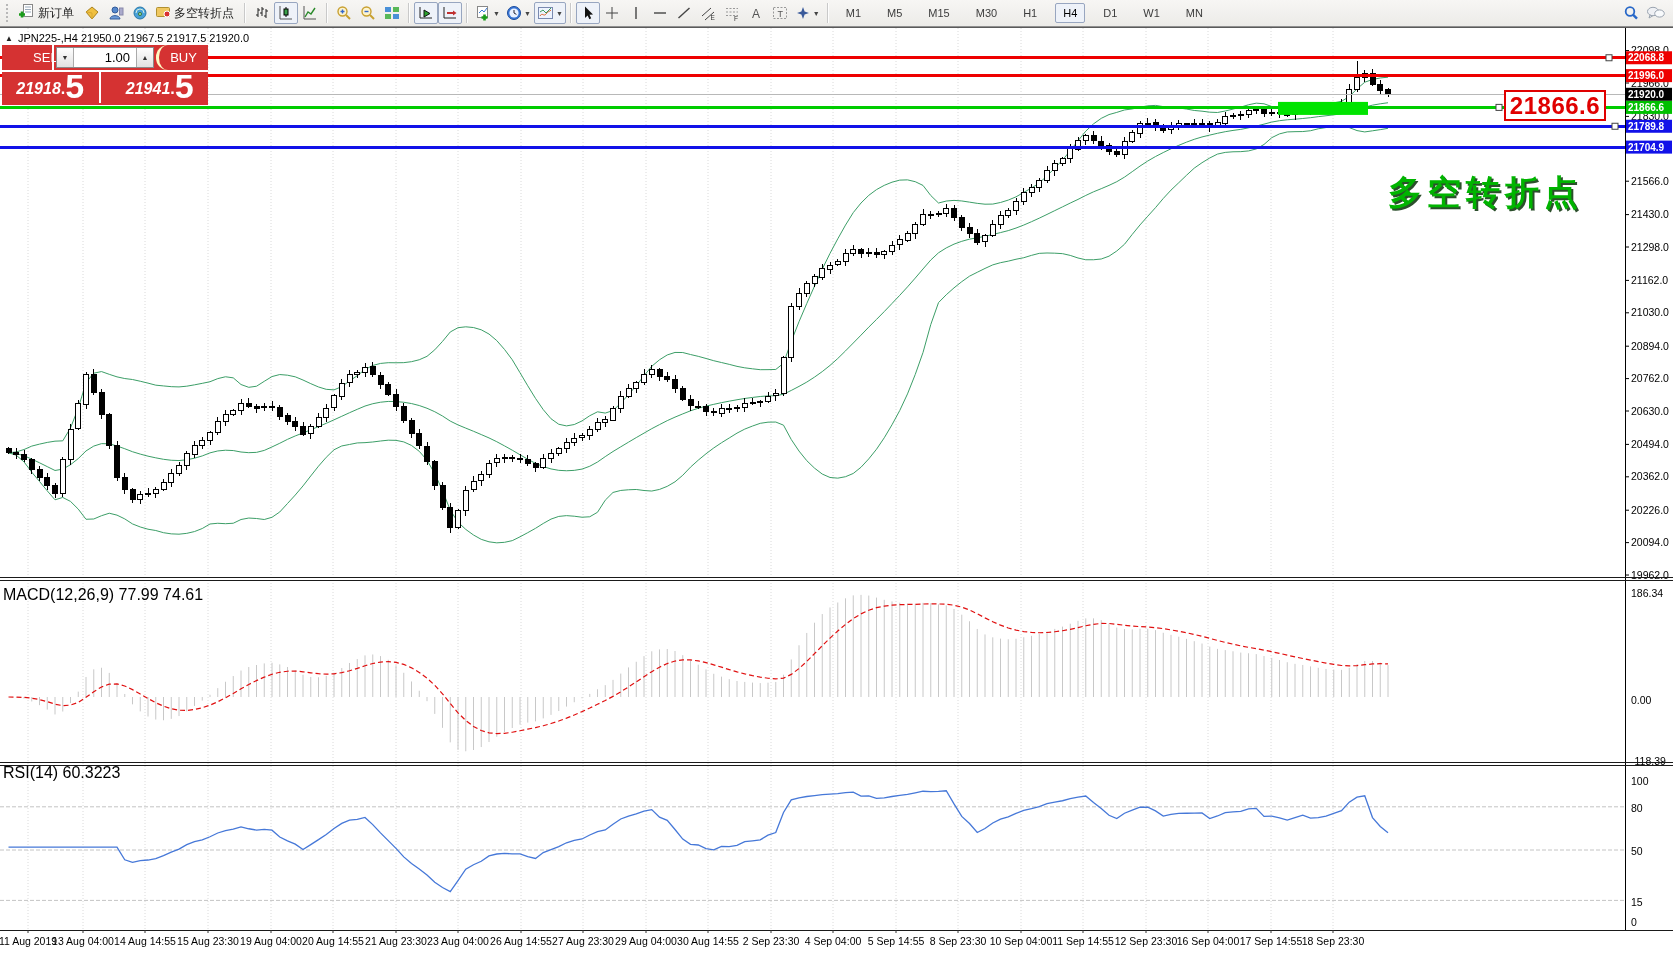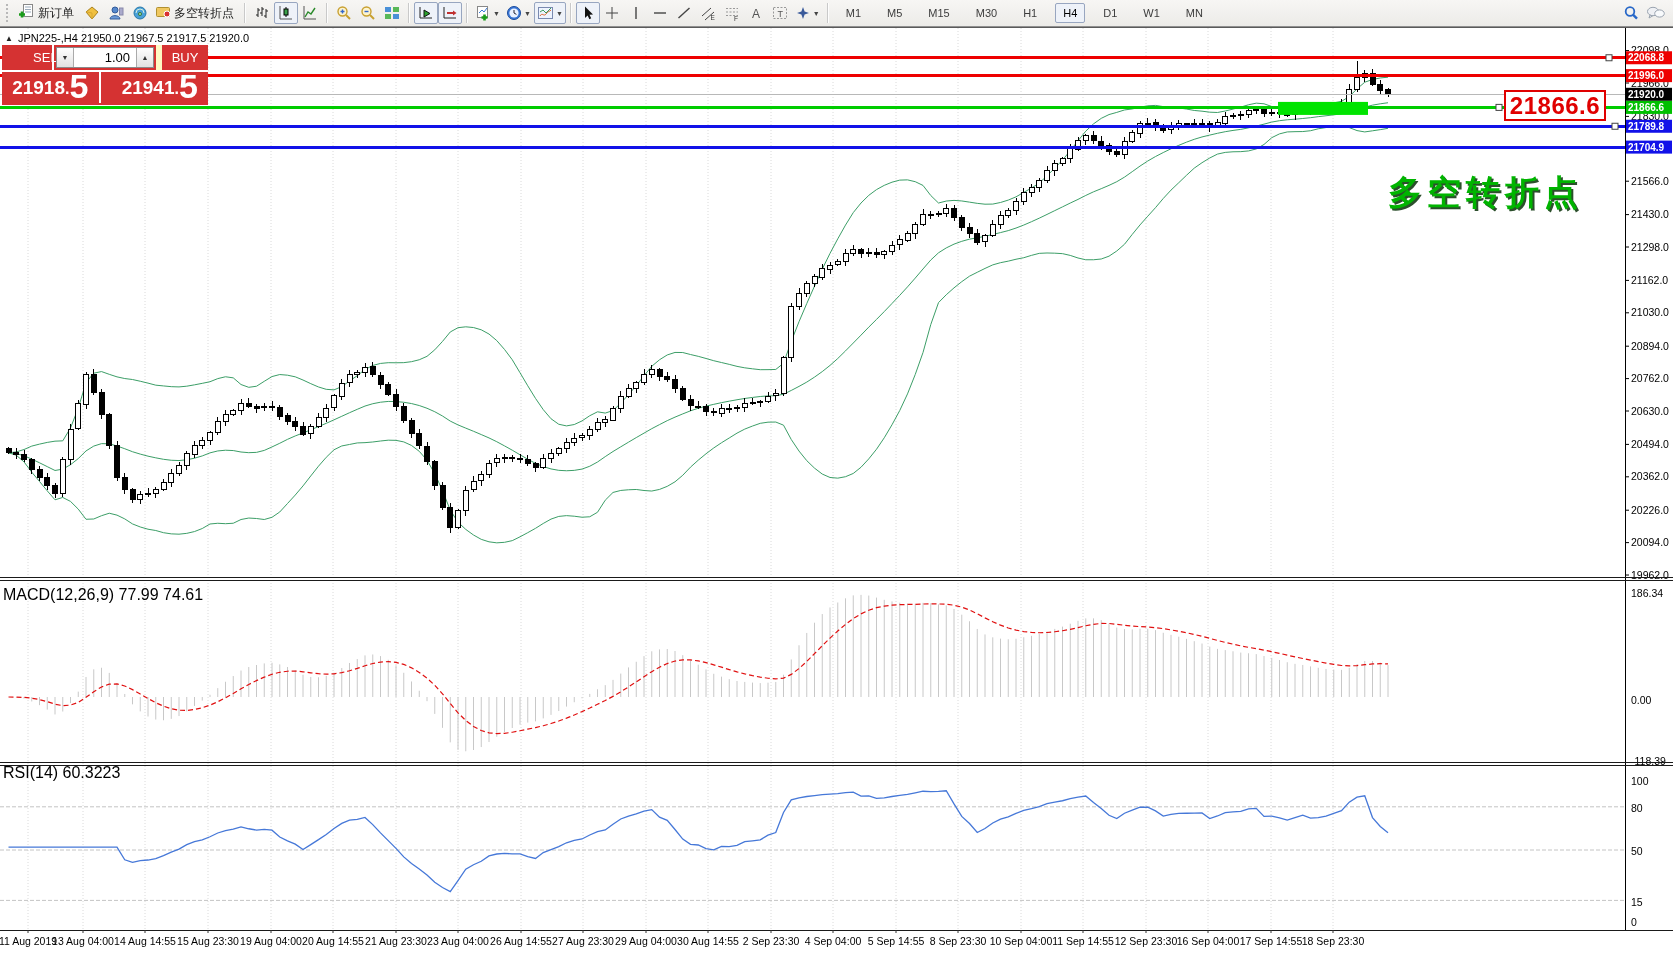--- a/index.html
+++ b/index.html
@@ -31,34 +31,34 @@
                      font-size:24px; font-weight:bold; display:flex; align-items:center;
                      justify-content:center; letter-spacing:0.5px; }
   .turning-label { position:absolute; left:1388px; top:142px; font-size:34px; font-weight:bold;
                    color:#00b400; letter-spacing:5px; text-shadow:2px 2px 0 #2c4f2c; white-space:nowrap; }
   
   .ocp { position:absolute; left:2px; top:17px; width:206px; height:60px; background:#d53232; }
   .ocp-top { display:flex; height:27px; border-bottom:2px solid #fff; }
   .btn-sell,.btn-buy { width:52px; color:#fff; font-size:13px; display:flex; align-items:center;
                        justify-content:center; cursor:pointer; }
   .btn-sell { border-right:2px solid #fff;padding-left:44px; }
-  .btn-buy  { border-left:6px solid #fef9c3; }
+  .btn-buy  { border-left:3px solid #fef9c3;border-radius:12px; }
   .vol-wrap { flex:1; display:flex; align-items:center; padding:2px 2px; }
   .vol-box { flex:1; height:21px; background:#fff; border:1px solid #8a8a8a; display:flex; }
   .vol-btn { width:17px; display:flex; align-items:center; justify-content:center;
              background:linear-gradient(#fefefe,#e2e2e2); font-size:7px; color:#333; }
   .vol-btn.down { border-right:1px solid #aaa; }
   .vol-btn.up   { border-left:1px solid #aaa; }
   .vol-val { flex:1; font-size:13px; color:#000; display:flex; align-items:center;
              justify-content:flex-end; padding-right:6px; }
   .ocp-prices { display:flex; height:31px; }
   .price-cell { flex:1; display:flex; align-items:flex-end; justify-content:center;
                 color:#fff; padding-bottom:2px; cursor:pointer; }
   .price-cell.buy { border-left:2px solid #fff;padding-left:11px; }
-  .p-main { font-size:19px; font-weight:bold; line-height:1; margin-bottom:4px; }
+  .p-main { font-size:16px; font-weight:bold; line-height:1; margin-bottom:4px;font-style:italic; }
   .p-dot  { font-size:16px; font-weight:bold; line-height:1; margin-bottom:4px; }
   .p-big  { font-size:34px; font-weight:bold; line-height:0.82; }
 </style>
 </head>
 <body>
 
 <div class="toolbar">
   <div class="grip"></div>
 
   <span class="tbtn">

